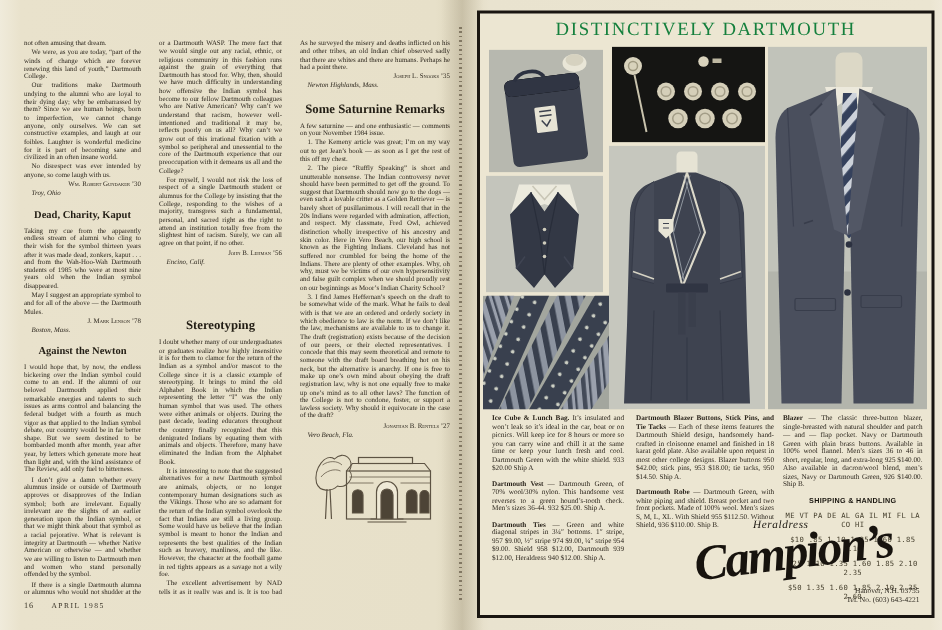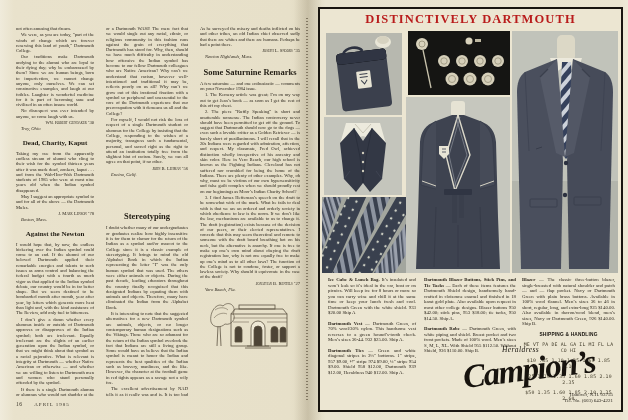--- a/index.html
+++ b/index.html
@@ -20,21 +20,21 @@
   .footer .pageno{font-size:5.5px;margin-right:10px;}
   .footer .issue{font-variant:small-caps;letter-spacing:1px;}
   .gutter{position:absolute;left:306px;top:18px;width:2px;height:382px;
     background:repeating-linear-gradient(to bottom,rgba(70,58,40,.55) 0 1px,rgba(70,58,40,0) 1px 3px);}
   .foldshadow{position:absolute;left:294px;top:0;width:28px;height:420px;
     background:linear-gradient(90deg,rgba(90,78,55,0),rgba(90,78,55,.16) 50%,rgba(90,78,55,0));}
   
   #ad{position:absolute;left:318px;top:7px;width:301px;height:401px;background:#ece6d2;
     border:2.5px solid #191510;}
   #ad .adtitle{position:absolute;left:0;top:3px;width:100%;text-align:center;
-    font-size:12.5px;letter-spacing:1.1px;color:#b91c1c;font-weight:bold;}
+    font-size:12.5px;letter-spacing:1.1px;color:#15803d;font-weight:normal;}
   .photo{position:absolute;overflow:hidden;}
   .adcol{position:absolute;top:268px;text-align:justify;}
   .adcol p{margin:0 0 5px 0;font-size:4.8px;line-height:5.5px;}
   .adcol b{font-weight:bold;}
   #adcolA{left:8px;width:88px;}
   #adcolB{left:104px;width:92px;}
   #adcolC{left:202px;width:93px;}
   .shiphead{margin:2px 0 1px 0;font-family:"Liberation Sans",sans-serif;font-weight:bold;
     font-size:6.8px;text-align:center;letter-spacing:.2px;color:#17130d;}
   .shiprow{margin:0;font-family:"DejaVu Sans Mono",monospace;font-size:3.6px;line-height:4.6px;

